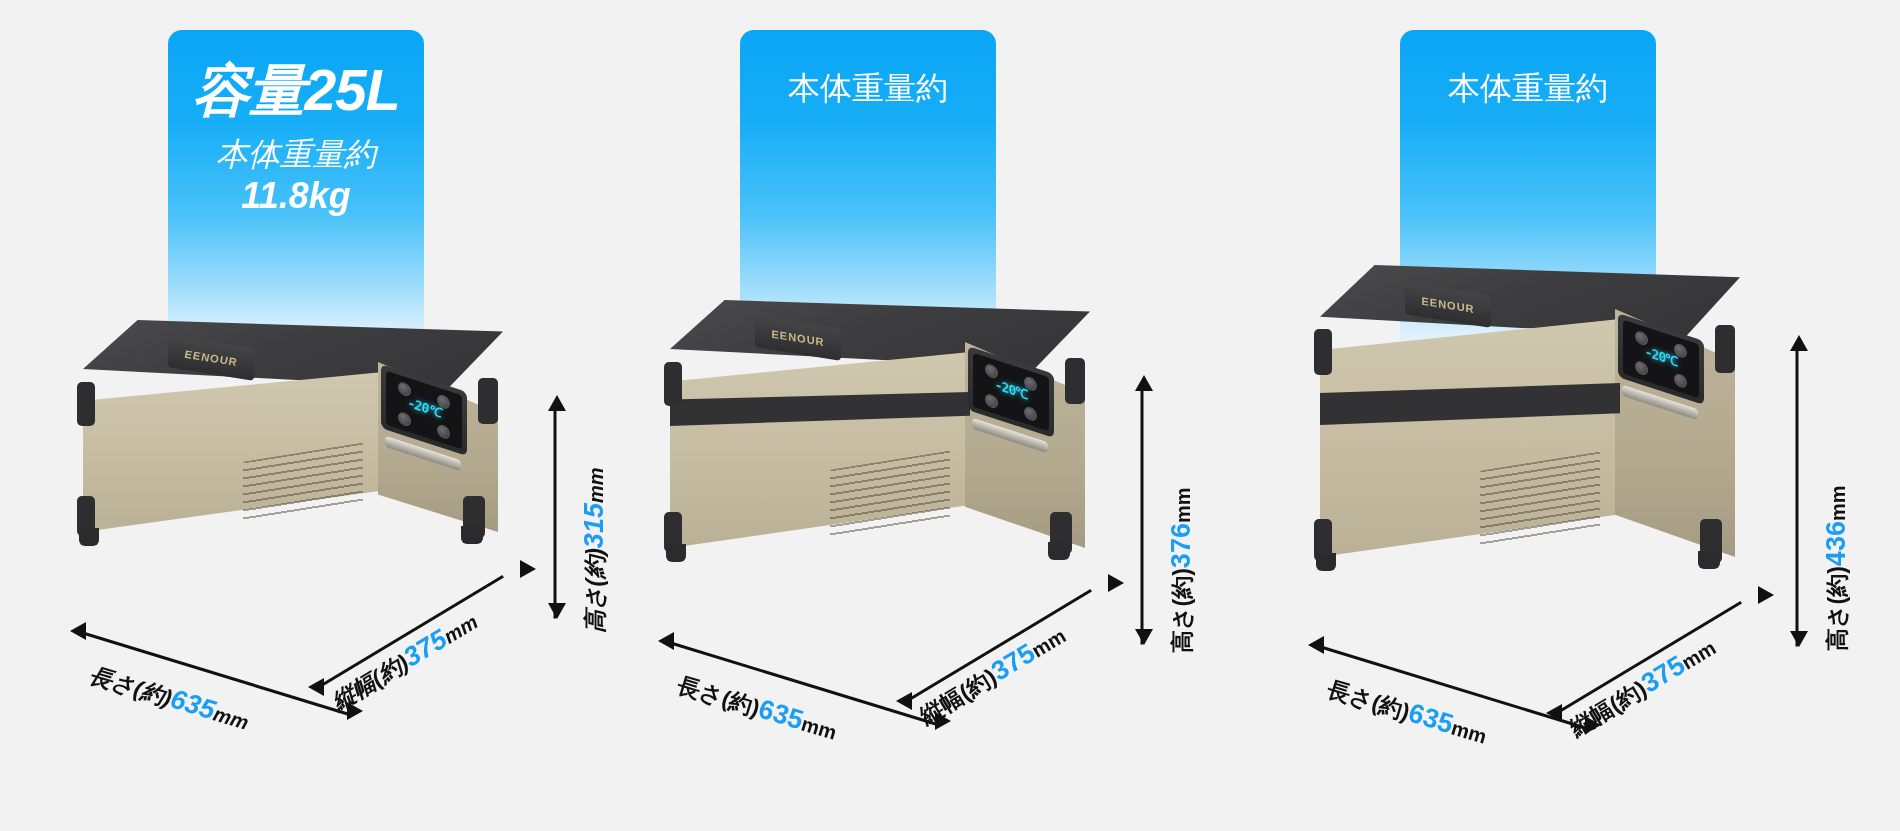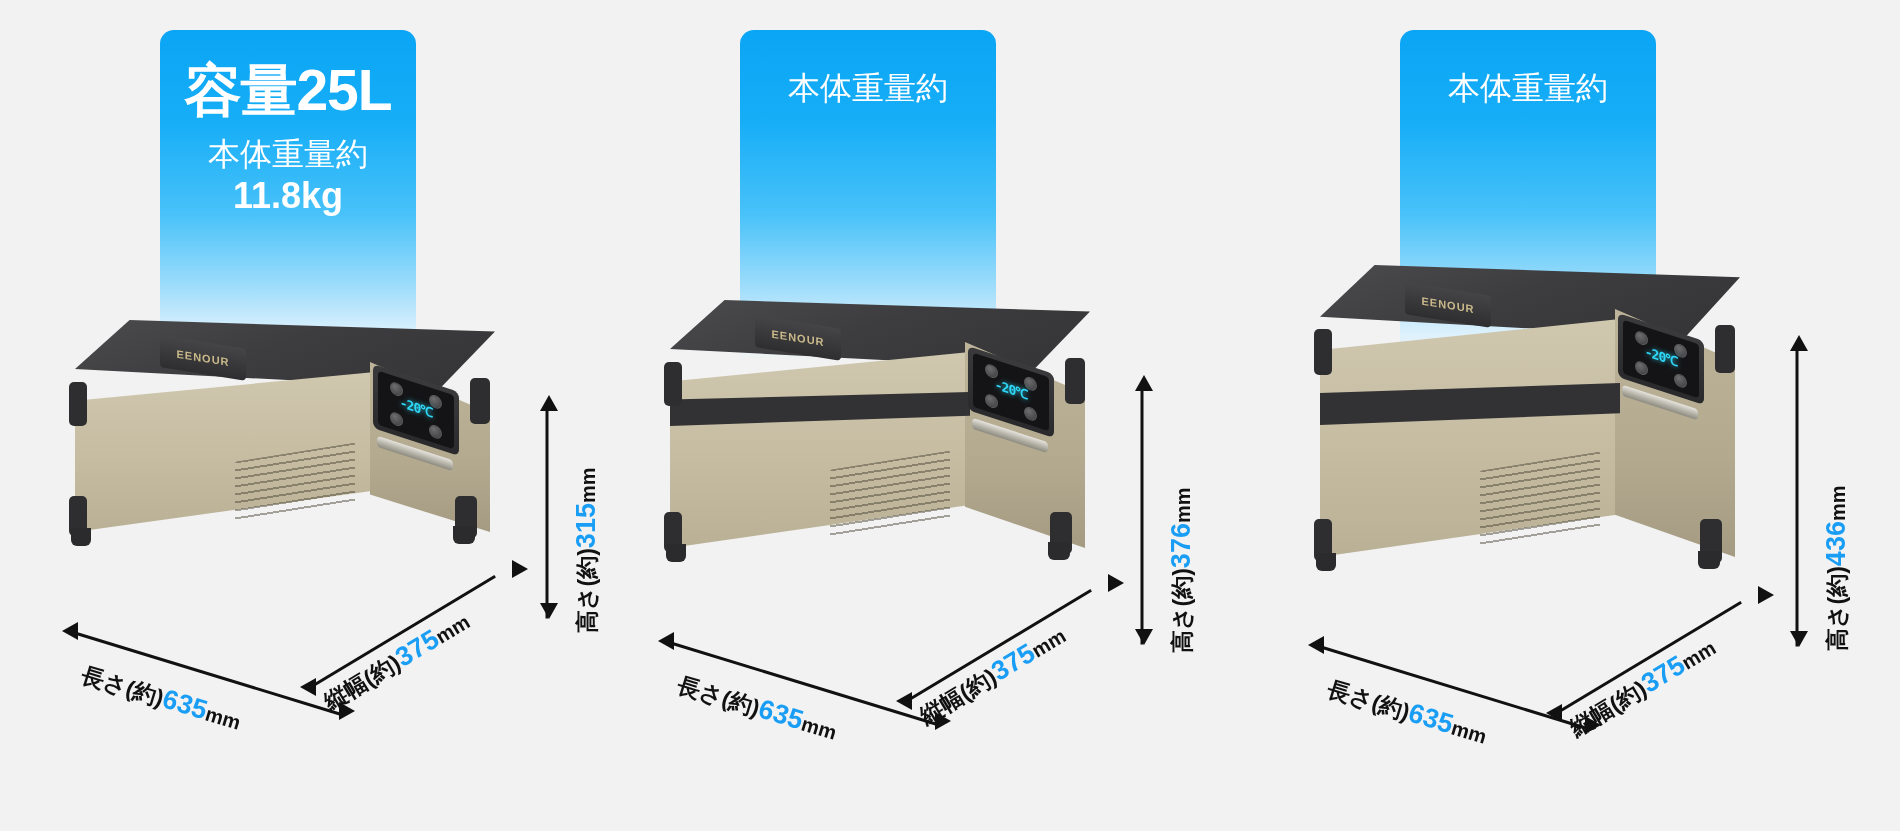--- a/index.html
+++ b/index.html
@@ -6,21 +6,21 @@
   html,body { width:1900px; height:831px; overflow:hidden; }
   body {
     background:#f1f2f1;
     font-family:"Liberation Sans","DejaVu Sans",sans-serif;
     position:relative;
   }
   .stage { position:absolute; inset:0; }
 
   
   .product-group { position:absolute; top:0; height:831px; }
-  #group-0 { left:0;    width:640px; }
+  #group-0 { left:8px;    width:640px;font-style:italic; }
   #group-1 { left:640px; width:620px; }
   #group-2 { left:1260px; width:640px; }
 
   
   .badge {
     position:absolute;
     top:30px;
     width:256px;
     height:330px;
     border-radius:14px 14px 0 0;

